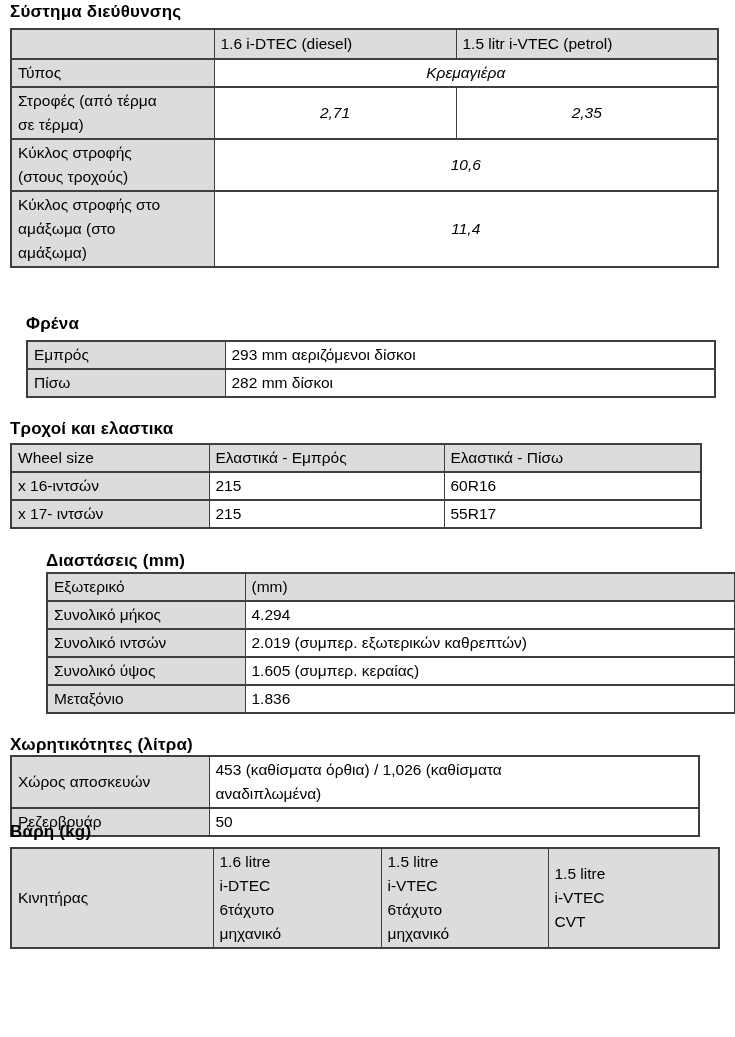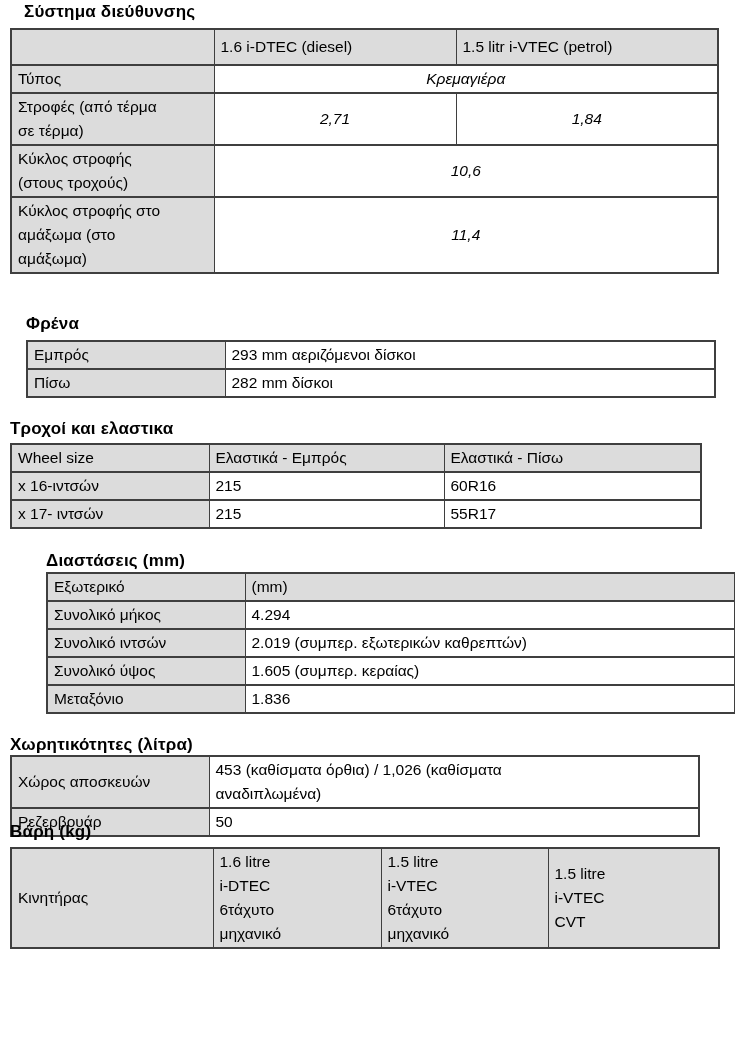--- a/index.html
+++ b/index.html
@@ -30,21 +30,21 @@
     vertical-align: middle;
     white-space: pre-line;
     overflow: hidden;
   }
   .g   { background: #dcdcdc; }
   .c   { text-align: center; font-style: italic; }
   .top { vertical-align: top; padding-top: 3px; }
   .mid { vertical-align: middle; }
 
   #sec-steering   { top: 2px; }
-  #sec-steering h2   { margin-bottom: 6px; margin-left: 14px; }
+  #sec-steering h2   { margin-bottom: 6px; }
   #sec-brakes     { top: 314px; padding-left: 16px; }
   #sec-brakes h2     { margin-bottom: 6px; }
   #sec-wheels     { top: 419px; }
   #sec-wheels h2     { margin-bottom: 4px; }
   #sec-dimensions { top: 551px; padding-left: 36px; }
   #sec-dimensions h2 { margin-bottom: 1px; }
   #sec-capacities { top: 735px; }
   #sec-capacities h2 { margin-bottom: 0; }
   #sec-weights    { top: 822px; }
   #sec-weights h2    { margin-bottom: 5px; }
@@ -54,34 +54,34 @@
 
 <div class="section" id="sec-steering">
   <h2>Σύστημα διεύθυνσης</h2>
   <table class="t">
     <colgroup>
         <col style="width:203px">
         <col style="width:242px">
         <col style="width:262px">
       </colgroup>
     <tbody>
-        <tr style="height:36px">
+        <tr style="height:30px">
       <td class="g"></td>
       <td class="g">1.6 i-DTEC (diesel)</td>
       <td class="g">1.5 litr i-VTEC (petrol)</td>
     </tr>
     <tr style="height:26px">
       <td class="g">Τύπος</td>
       <td class="c" colspan="2">Κρεμαγιέρα</td>
     </tr>
     <tr style="height:51px">
       <td class="g">Στροφές (από τέρμα
 σε τέρμα)</td>
       <td class="c">2,71</td>
-      <td class="c">1,84</td>
+      <td class="c">2,35</td>
     </tr>
     <tr style="height:52px">
       <td class="g">Κύκλος στροφής
 (στους τροχούς)</td>
       <td class="c" colspan="2">10,6</td>
     </tr>
     <tr style="height:75px">
       <td class="g">Κύκλος στροφής στο
 αμάξωμα (στο
 αμάξωμα)</td>

